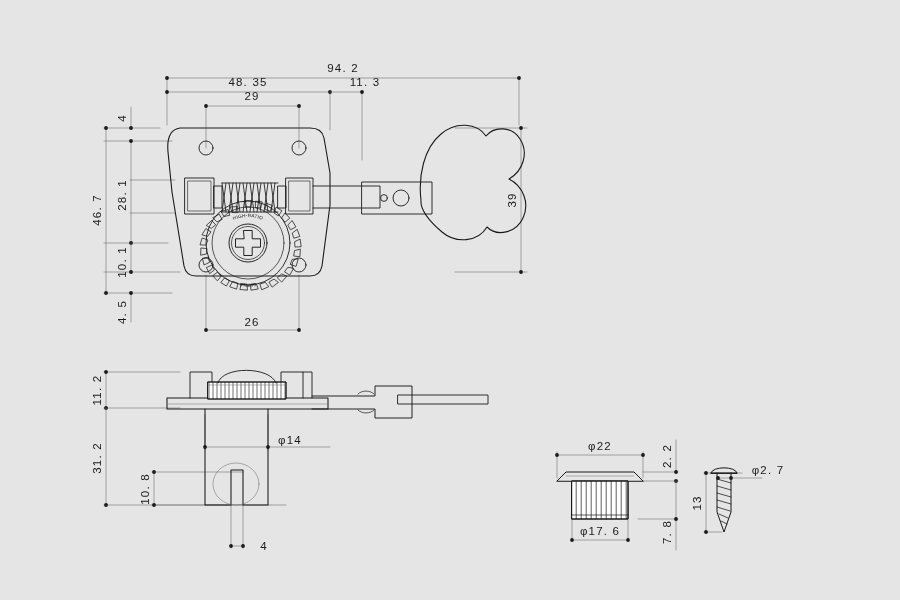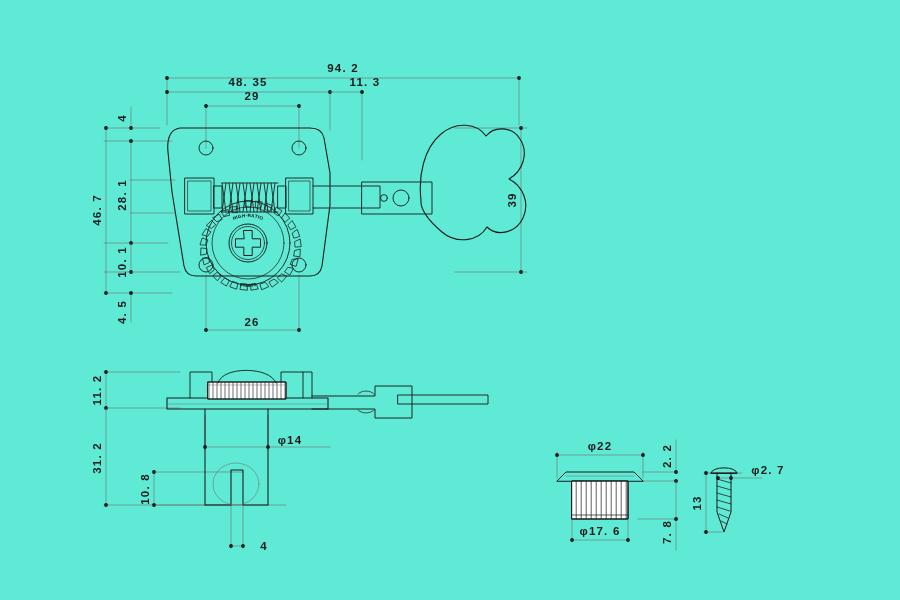--- a/index.html
+++ b/index.html
@@ -1,18 +1,18 @@
 <!DOCTYPE html>
 <html><head>
 <meta charset="utf-8">
 <style>
   html,body{margin:0;padding:0;background:#ffffff;}
   body{width:900px;height:600px;overflow:hidden;
        font-family:"Liberation Sans","DejaVu Sans",sans-serif;}
-  #sheet{position:relative;width:900px;height:600px;background:#5eead4;font-weight:bold;}
+  #sheet{position:relative;width:900px;height:600px;background:#e5e5e5;}
   svg{display:block;}
   .dimtext{font-family:"Liberation Sans","DejaVu Sans",sans-serif;
            font-size:11.5px;fill:#1a1a1a;letter-spacing:1.2px;}
   .gearmark{font-family:"Liberation Sans","DejaVu Sans",sans-serif;
             font-size:4.6px;fill:#111;letter-spacing:.3px;}
 </style>
 </head>
 <body>
 
 <div id="sheet">

